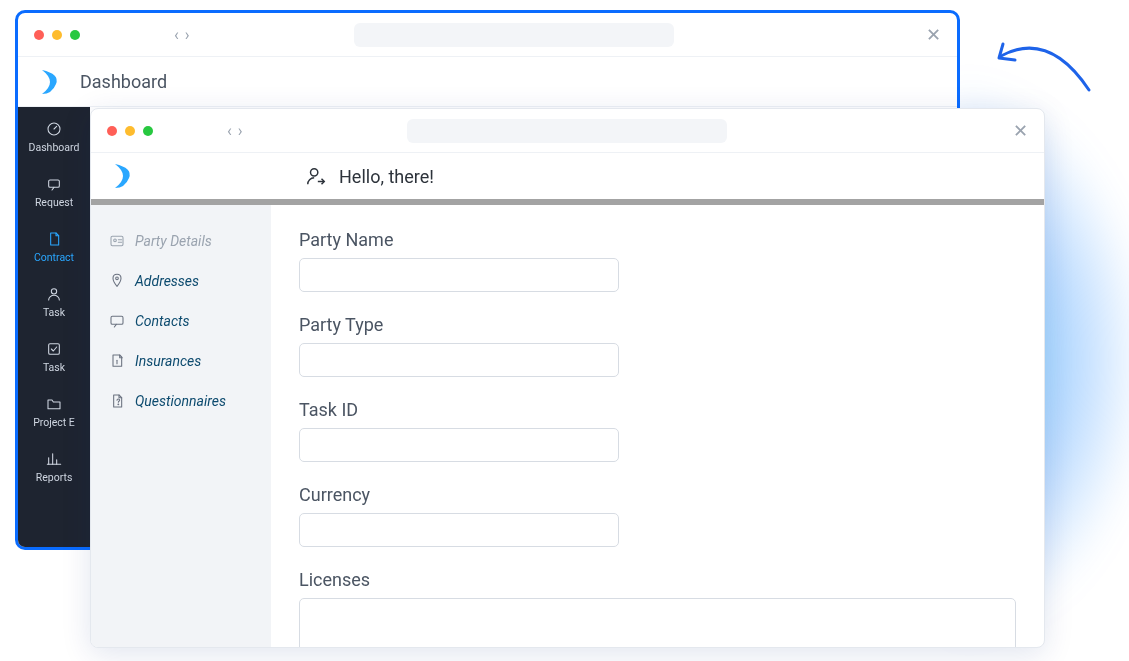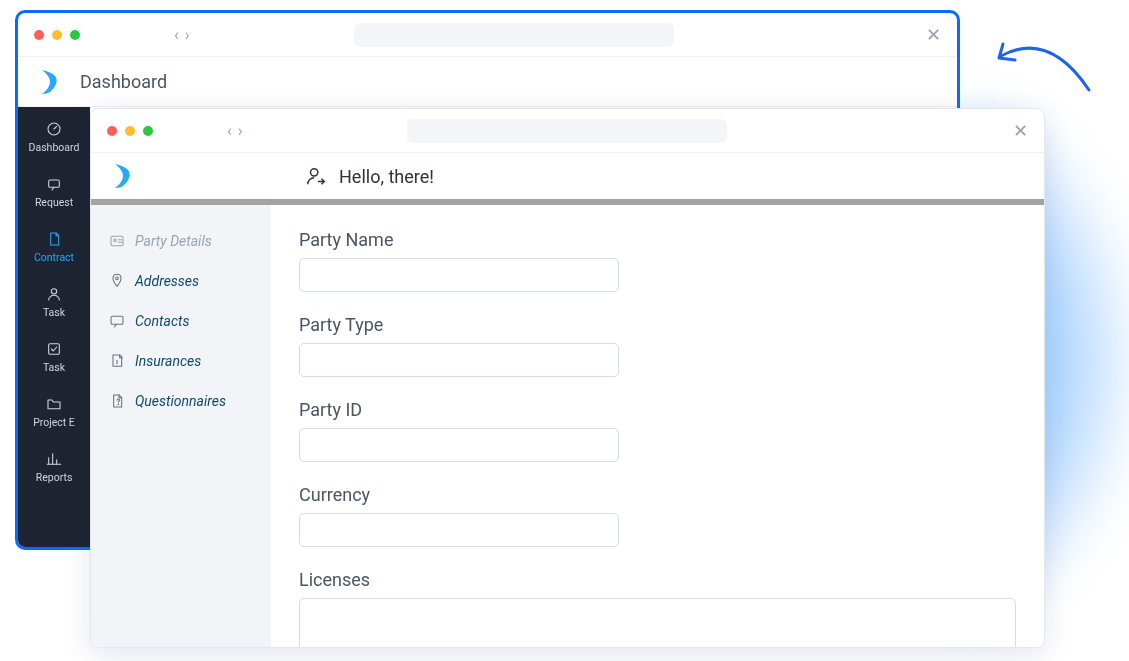--- a/index.html
+++ b/index.html
@@ -249,18 +249,18 @@
               <path d="M12 11c0-1 1-2 2-2s2 1 2 2-2 1-2 3"></path>
               <circle cx="14" cy="17" r=".6" fill="currentColor"></circle>
             </svg>
           </span>
           <span>Questionnaires</span>
         </div>
       </div>
     <div class="form-area" id="form-area">
         <div class="field"><label class="field-label">Party Name</label><input class="field-input" type="text" value="" style=""></div>
         <div class="field"><label class="field-label">Party Type</label><input class="field-input" type="text" value="" style=""></div>
-        <div class="field"><label class="field-label">Party ID</label><input class="field-input" type="text" value="" style=""></div>
+        <div class="field"><label class="field-label">Task ID</label><input class="field-input" type="text" value="" style=""></div>
         <div class="field"><label class="field-label">Currency</label><input class="field-input" type="text" value="" style=""></div>
         <div class="field"><label class="field-label">Licenses</label><textarea class="field-textarea" value="" style=""></textarea></div>
       </div>
   </div>
 </div>
 
 </body></html>

